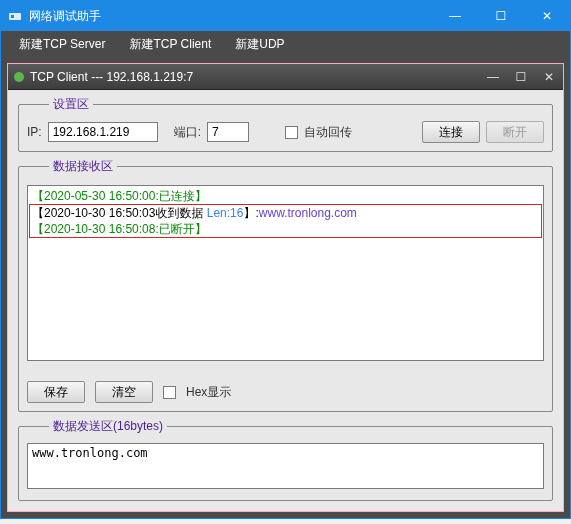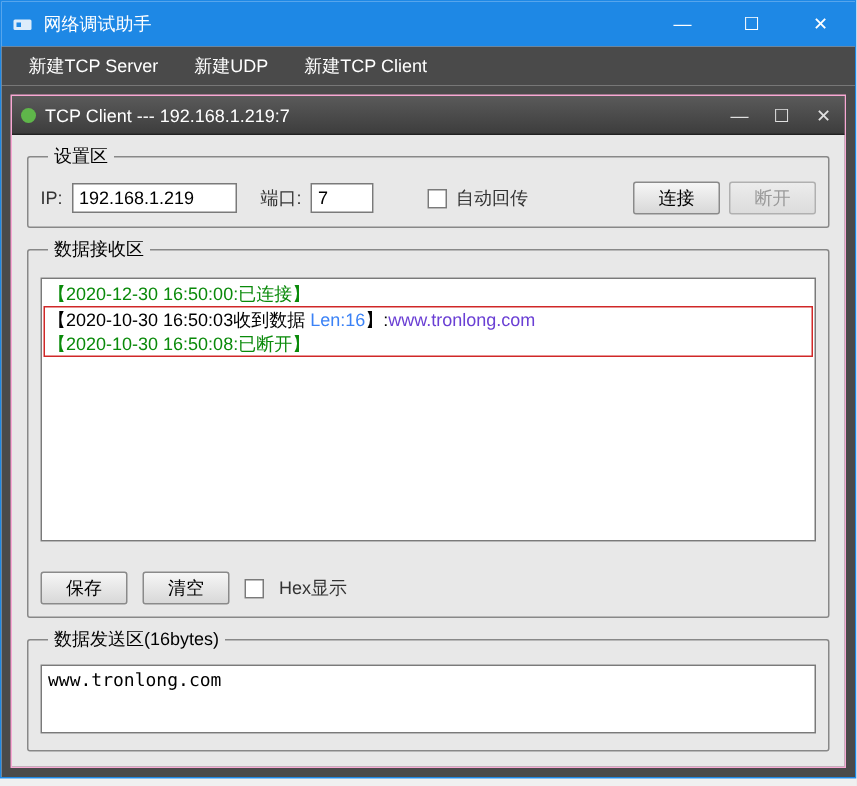--- a/index.html
+++ b/index.html
@@ -19,21 +19,21 @@
 
 .inner-window { flex:1; background: #4a4a4a; border: 1px solid #f9a8d4; display:flex; flex-direction:column; }
 .inner-titlebar { height: 26px; background: linear-gradient(#5a5a5a,#3d3d3d); display:flex; align-items:center; color:#fff; padding-left:6px; border-bottom:1px solid #222; }
 .inner-titlebar .dot { width:10px; height:10px; border-radius:50%; background:#5fb64a; margin-right:6px; }
 .inner-titlebar .ititle { flex:1; font-size:12px; }
 .inner-titlebar .winbtn2 { width:28px; height:26px; display:flex; align-items:center; justify-content:center; color:#e0e0e0; }
 
 .inner-body { flex:1; background:#e8e8e8; padding:6px 10px 10px 10px; display:flex; flex-direction:column; gap:6px; overflow:hidden; }
 
 fieldset { border:1px solid #888; border-radius:2px; padding:8px; position:relative; }
-fieldset > legend { padding:0 4px; color:#000000; font-size:12px; margin-left:5px; }
+fieldset > legend { padding:0 4px; color:#4c1d95; font-size:12px; margin-left:22px; }
 
 .row { display:flex; align-items:center; gap:6px; }
 .lbl { color:#333; }
 input.txt { border:1px solid #7a7a7a; background:#fff; height:20px; padding:0 4px; font-size:12px; }
 .ip-input { width:110px; }
 .port-input { width:42px; }
 
 .chk { width:13px; height:13px; border:1px solid #7a7a7a; background:#fff; display:inline-block; }
 
 .btn { width:58px; height:22px; background:linear-gradient(#f6f6f6,#d8d8d8); border:1px solid #8a8a8a; border-radius:2px; display:flex; align-items:center; justify-content:center; cursor:pointer; }
@@ -68,22 +68,22 @@
         </svg>
     </span>
     <span class="title">网络调试助手</span>
     <div class="winbtn">—</div>
     <div class="winbtn">☐</div>
     <div class="winbtn">✕</div>
   </div>
 
   <div class="menubar">
     <div class="menuitem">新建TCP Server</div>
+    <div class="menuitem">新建TCP Client</div>
     <div class="menuitem">新建UDP</div>
-    <div class="menuitem">新建TCP Client</div>
   </div>
 
   <div class="client-area">
     <div class="inner-window">
 
       <div class="inner-titlebar">
         <span class="dot"></span>
         <span class="ititle">TCP Client --- 192.168.1.219:7</span>
         <div class="winbtn2">—</div>
         <div class="winbtn2">☐</div>
@@ -108,21 +108,21 @@
               </div>
             <div class="btn disabled">
                 <span>断开</span>
               </div>
           </div>
         </fieldset>
 
         <fieldset class="recv-area">
           <legend>数据接收区</legend>
           <div class="recv-box">
-            <div class="line-green">【2020-12-30 16:50:00:已连接】</div>
+            <div class="line-green">【2020-05-30 16:50:00:已连接】</div>
             <div class="highlight">
               <div class="line-black">
                 <span>【2020-10-30 16:50:03收到数据 </span><span class="len">Len:16</span><span>】:</span><span class="payload">www.tronlong.com</span>
               </div>
               <div class="line-green">【2020-10-30 16:50:08:已断开】</div>
             </div>
           </div>
           <div class="recv-controls">
             <div class="btn">
                 <span>保存</span>

